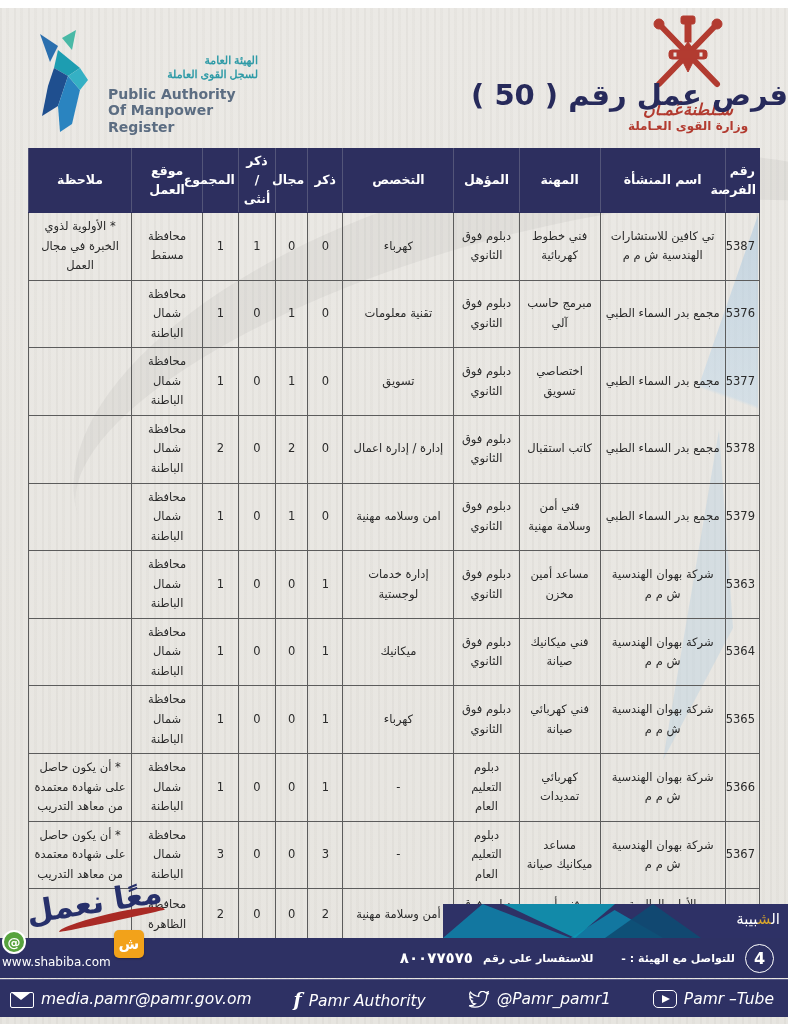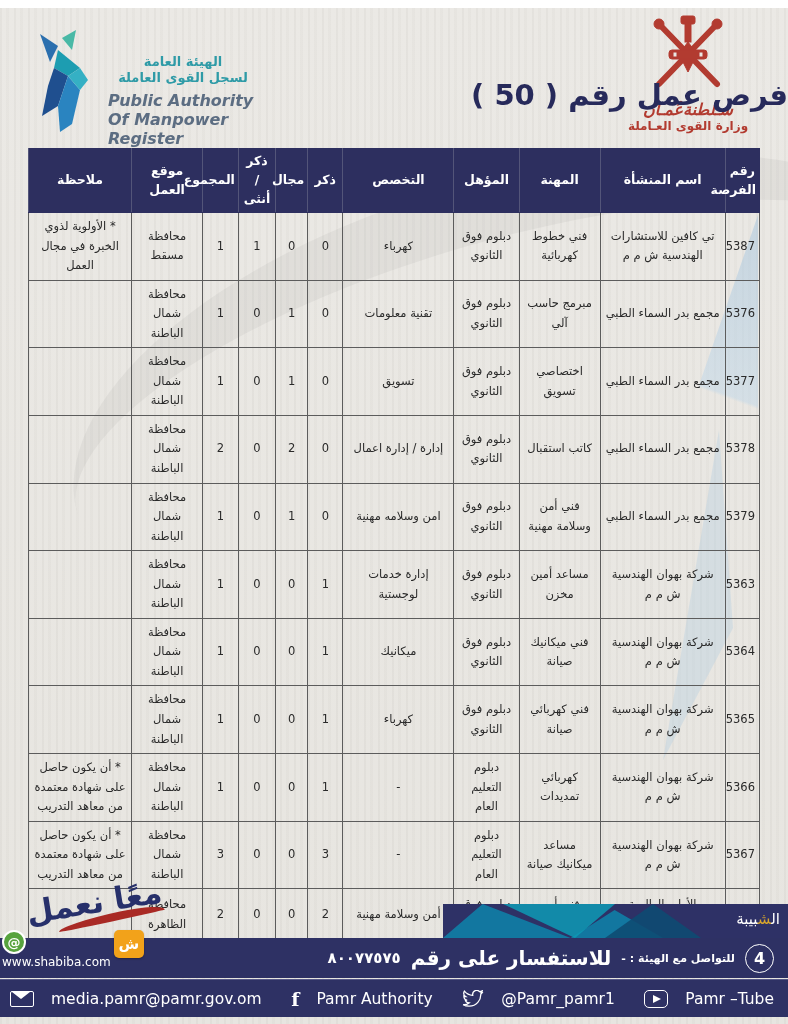--- a/index.html
+++ b/index.html
@@ -16,22 +16,22 @@
   
   .wm{ position:absolute; pointer-events:none; }
   .wm-tri1{ right:30px; top:215px; width:130px; height:300px; background:linear-gradient(200deg,#a9c6dd 0%,#c3d8e8 55%,transparent 56%); clip-path:polygon(100% 0, 20% 100%, 100% 78%); opacity:.55; }
   .wm-tri2{ right:55px; top:430px; width:70px; height:330px; background:#b6cfe2; clip-path:polygon(80% 0, 0 100%, 100% 60%); opacity:.4; }
   .wm-swoosh{ left:60px; top:180px; width:900px; height:420px; border-radius:50%; border-top:60px solid rgba(140,140,140,.10); transform:rotate(-16deg); }
 
   
   .logo-left{ position:absolute; left:28px; top:28px; width:230px; display:flex; gap:8px; direction:ltr; }
   .logo-left .fig{ flex:0 0 72px; }
   .logo-left .txt{ padding-top:26px; }
-  .logo-ar{ color:#2f9ba7; font-weight:bold; font-size:13px; line-height:1.25; text-align:center; direction:rtl; }
-  .logo-en{ color:#5c6d82; font-weight:bold; font-size:16px; line-height:1.2; margin-top:4px;font-style:italic; }
+  .logo-ar{ color:#2f9ba7; font-weight:bold; font-size:11px; line-height:1.25; text-align:right; direction:rtl;font-family:Liberation Serif, serif; }
+  .logo-en{ color:#5c6d82; font-weight:bold; font-size:14px; line-height:1.2; margin-top:4px; }
   .emblem{ position:absolute; right:30px; top:14px; width:140px; text-align:center; }
   .emblem .khanjar{ display:block; margin:0 auto; }
   .emblem-l1{ color:#b23b30; font-weight:bold; font-size:16px; margin-top:2px;font-style:italic; }
   .emblem-l2{ color:#b23b30; font-weight:bold; font-size:12px; }
   .doc-title{ position:absolute; top:78px; left:0; width:100%; text-align:right; color:#272a5b; font-size:29px; font-weight:bold; letter-spacing:0; }
 
   
   table.jobs{ position:absolute; top:148px; right:28px; width:732px; border-collapse:collapse; table-layout:fixed; z-index:2; }
   table.jobs th{
     background:#2d2f5f; color:#fff; font-size:12.5px; font-weight:bold;
@@ -58,29 +58,29 @@
   .shabiba-lbl .gold{ color:#d8a62c; }
 
   .fbar1{ position:absolute; left:0; top:938px; width:788px; height:40px; background:#2e3164; z-index:3;
           display:flex; align-items:center; direction:rtl; color:#fff; }
   .fbar2{ position:absolute; left:0; top:979px; width:788px; height:38px; background:#2e3164; border-top:1px solid #565887; z-index:3;
           display:flex; align-items:center; justify-content:space-between; direction:ltr; color:#fff; padding:0 14px 0 10px; }
   .page-circle{ width:29px; height:29px; border:1.5px solid #fff; border-radius:50%; display:flex; align-items:center; justify-content:center;
                 font-size:16px; font-weight:bold; margin:0 14px 0 10px; flex:0 0 auto; }
   .contact-lbl{ font-size:11px; font-weight:bold; }
   .website{ font-size:21px; direction:ltr; margin:0 10px; font-family:"Liberation Sans", sans-serif; }
-  .inq{ font-size:20px; font-weight:bold; margin-right:10px; }
+  .inq{ font-size:11px; font-weight:bold; margin-right:28px; }
   .phone{ font-size:15px; font-weight:bold; margin-right:10px; letter-spacing:1px; }
 
   .mini-icons{ position:absolute; left:2px; top:930px; z-index:5; display:flex; align-items:flex-start; direction:ltr; }
   .wa-icon{ width:24px; height:24px; background:#57a33e; border:2px solid #fff; border-radius:50%; color:#fff; font-size:13px; font-weight:bold; display:flex; align-items:center; justify-content:center; }
   .wa-url{ font-size:12px; color:#fff; background:rgba(0,0,0,.0); margin-top:1px; white-space:nowrap; }
   .sh-icon{ width:30px; height:28px; background:#f2a21a; border-radius:5px; color:#fff; font-size:15px; font-weight:bold; display:flex; align-items:center; justify-content:center; margin-left:3px; box-shadow:0 1px 2px rgba(0,0,0,.3); }
 
-  .soc{ display:flex; align-items:center; gap:17px; font-size:15.5px; }
+  .soc{ display:flex; align-items:flex-end; gap:7px; font-size:15.5px;font-style:italic; }
   .soc .glyph{ display:inline-flex; align-items:center; justify-content:center; }
   .env{ width:24px; height:16px; border:1.5px solid #fff; border-radius:2px; position:relative; }
   .env::after{ content:""; position:absolute; left:1px; top:0; border-left:9.5px solid transparent; border-right:9.5px solid transparent; border-top:7px solid #fff; width:0; }
   .fb-f{ font-size:19px; font-weight:bold; font-family:"DejaVu Serif", serif; }
   .yt{ width:24px; height:18px; border:1.5px solid #fff; border-radius:5px; position:relative; }
   .yt::after{ content:""; position:absolute; left:8px; top:4px; border-left:8px solid #fff; border-top:4.5px solid transparent; border-bottom:4.5px solid transparent; }
 </style>
 </head>
 <body>
 

